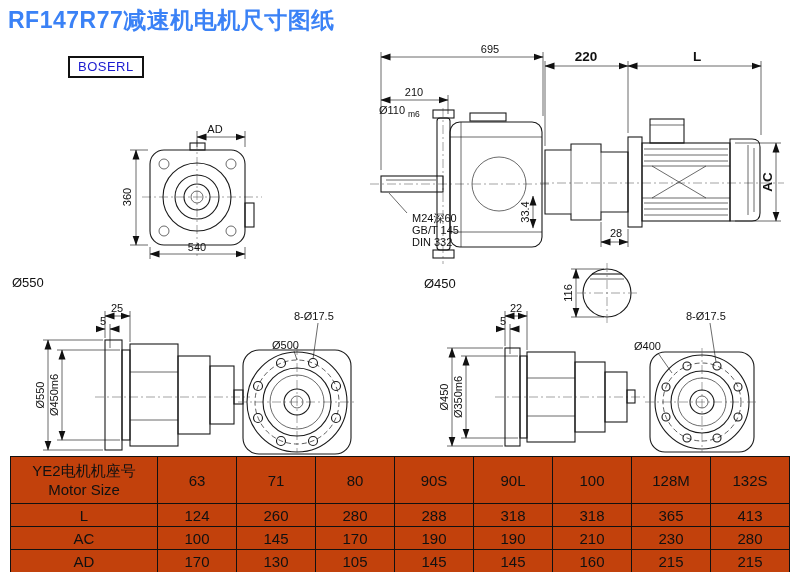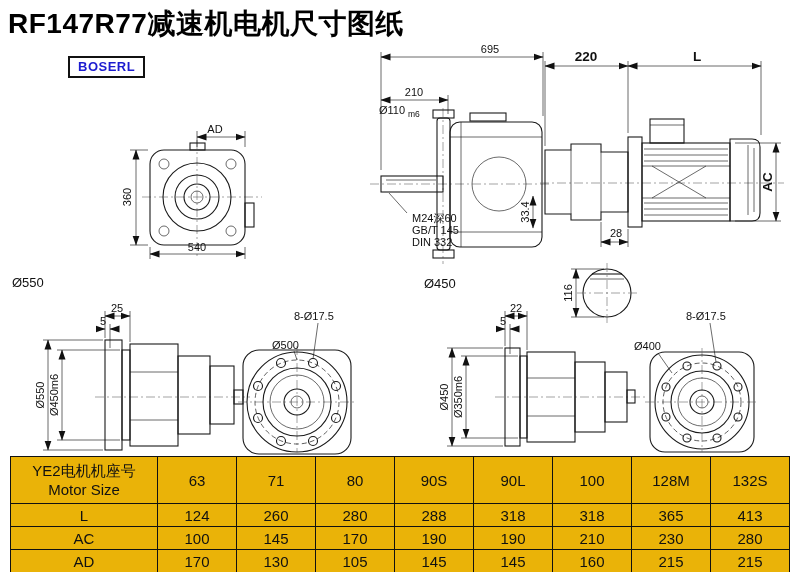--- a/index.html
+++ b/index.html
@@ -1,28 +1,28 @@
 <!DOCTYPE html>
 <html><head>
 <meta charset="utf-8">
 <style>
   html,body{margin:0;padding:0}
   body{width:800px;height:572px;background:#fff;position:relative;overflow:hidden;font-family:"Liberation Sans",sans-serif}
-  .title{position:absolute;left:8px;top:5px;font-size:28px;font-weight:bold;color:#000000;letter-spacing:.5px}
-  .brand{position:absolute;left:68px;top:56px;border:2px solid #111;color:#1b1bd0;font-weight:bold;font-size:13px;line-height:16px;padding:1px 8px;letter-spacing:.5px;background:#fff}
+  .title{position:absolute;left:8px;top:5px;font-size:23px;font-weight:bold;color:#3b82f6;letter-spacing:.5px}
+  .brand{position:absolute;left:68px;top:56px;border:2px solid #111;color:#1b1bd0;font-weight:normal;font-size:13px;line-height:16px;padding:1px 8px;letter-spacing:.5px;background:#fff}
   svg.drawing{position:absolute;left:0;top:0}
   .ol{fill:none;stroke:#1a1a1a;stroke-width:1.1}
   .tl{fill:none;stroke:#1a1a1a;stroke-width:.65}
   .cl{fill:none;stroke:#666;stroke-width:.6;stroke-dasharray:9 3 2 3}
   .hl{fill:none;stroke:#1a1a1a;stroke-width:.7;stroke-dasharray:5 3}
   .dt{font-family:"Liberation Sans",sans-serif;font-size:11px;fill:#111}
   .dtb{font-family:"Liberation Sans",sans-serif;font-size:13.5px;font-weight:bold;fill:#111}
   .dbig{font-family:"Liberation Sans",sans-serif;font-size:13px;fill:#111}
   .dsub{font-family:"Liberation Sans",sans-serif;font-size:8.5px;fill:#111}
-  table.size-table{position:absolute;left:10px;top:456px;width:780px;border-collapse:collapse;table-layout:fixed;background:#eab308}
+  table.size-table{position:absolute;left:10px;top:456px;width:780px;border-collapse:collapse;table-layout:fixed;background:#c2410c}
   table.size-table td{border:1px solid #111;text-align:center;vertical-align:middle;font-size:15px;color:#111;height:22px;padding:0}
   table.size-table tr.head td{height:46px}
   table.size-table td.c1{width:146px}
   .und{}
 </style>
 </head>
 <body>
 
 <div class="title">RF147R77减速机电机尺寸图纸</div>
 <div class="brand">BOSERL</div>

